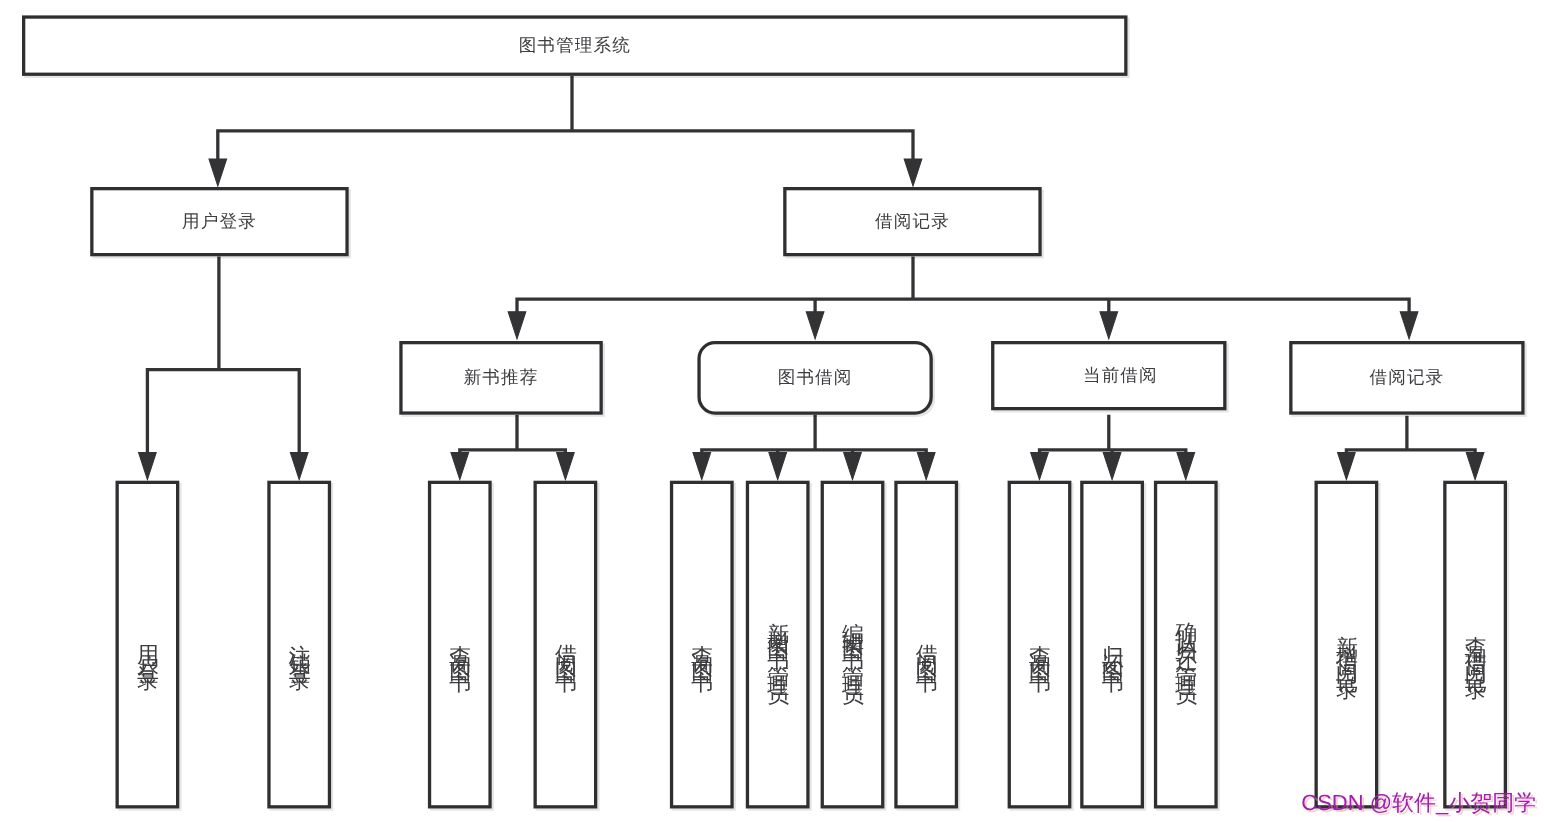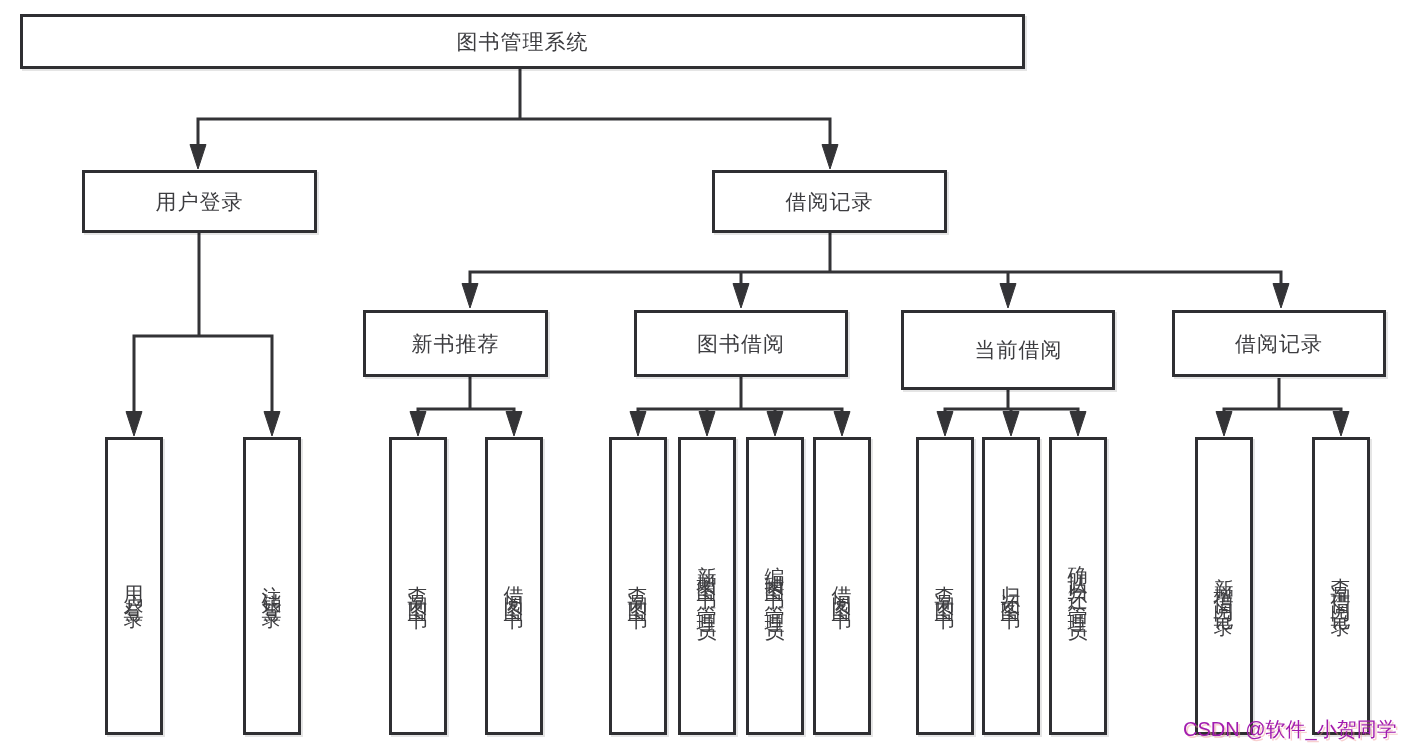--- a/index.html
+++ b/index.html
@@ -39,21 +39,21 @@
     box-sizing: border-box;
     border: 3px solid #2f2f32;
     background: #ffffff;
     color: #3d3d40;
     display: flex;
     align-items: center;
     justify-content: center;
     box-shadow: 2px 2px 0 rgba(0,0,0,0.10);
   }
   .hnode span {
-    font-size: 21px;
+    font-size: 16px;
     letter-spacing: 1px;
     white-space: nowrap;
   }
   .leaf {
     top: 437px;
     width: 58px;
     height: 298px;
   }
   .leaf span {
     writing-mode: vertical-rl;
@@ -143,24 +143,24 @@
   <div class="node hnode" style="left:82px; top:170px; width:235px; height:63px;">
     <span>用户登录</span>
   </div>
   <div class="node hnode" style="left:712px; top:170px; width:235px; height:63px;">
     <span>借阅记录</span>
   </div>
 
   <div class="node hnode" style="left:363px; top:310px; width:185px; height:67px;">
     <span>新书推荐</span>
   </div>
-  <div class="node hnode" style="left:634px; top:310px; width:214px; height:67px;">
+  <div class="node hnode" style="left:634px; top:310px; width:214px; height:67px;border-radius:16px;">
     <span>图书借阅</span>
   </div>
-  <div class="node hnode" style="left:901px; top:310px; width:214px; height:80px;padding-left:21px;">
+  <div class="node hnode" style="left:901px; top:310px; width:214px; height:63px;padding-left:21px;">
     <span>当前借阅</span>
   </div>
   <div class="node hnode" style="left:1172px; top:310px; width:214px; height:67px;">
     <span>借阅记录</span>
   </div>
 
   <div class="node leaf" style="left:105px;">
     <span>用户登录</span>
   </div>
   <div class="node leaf" style="left:243px;">

